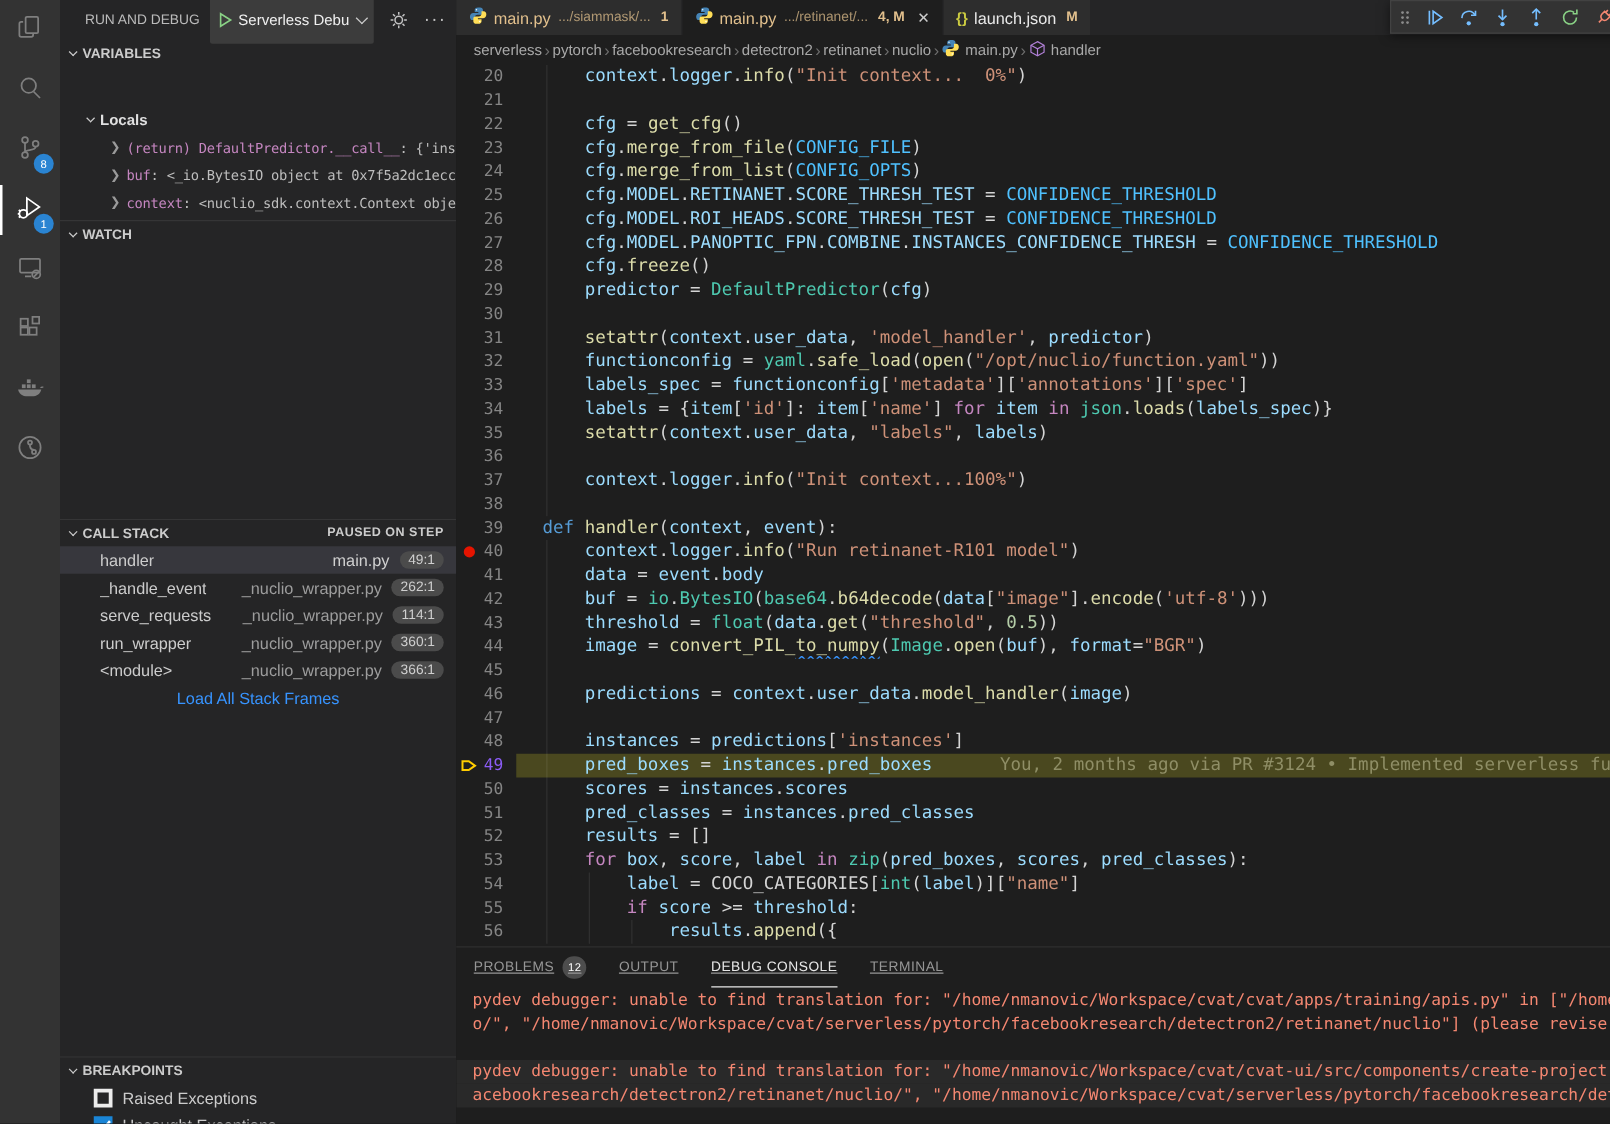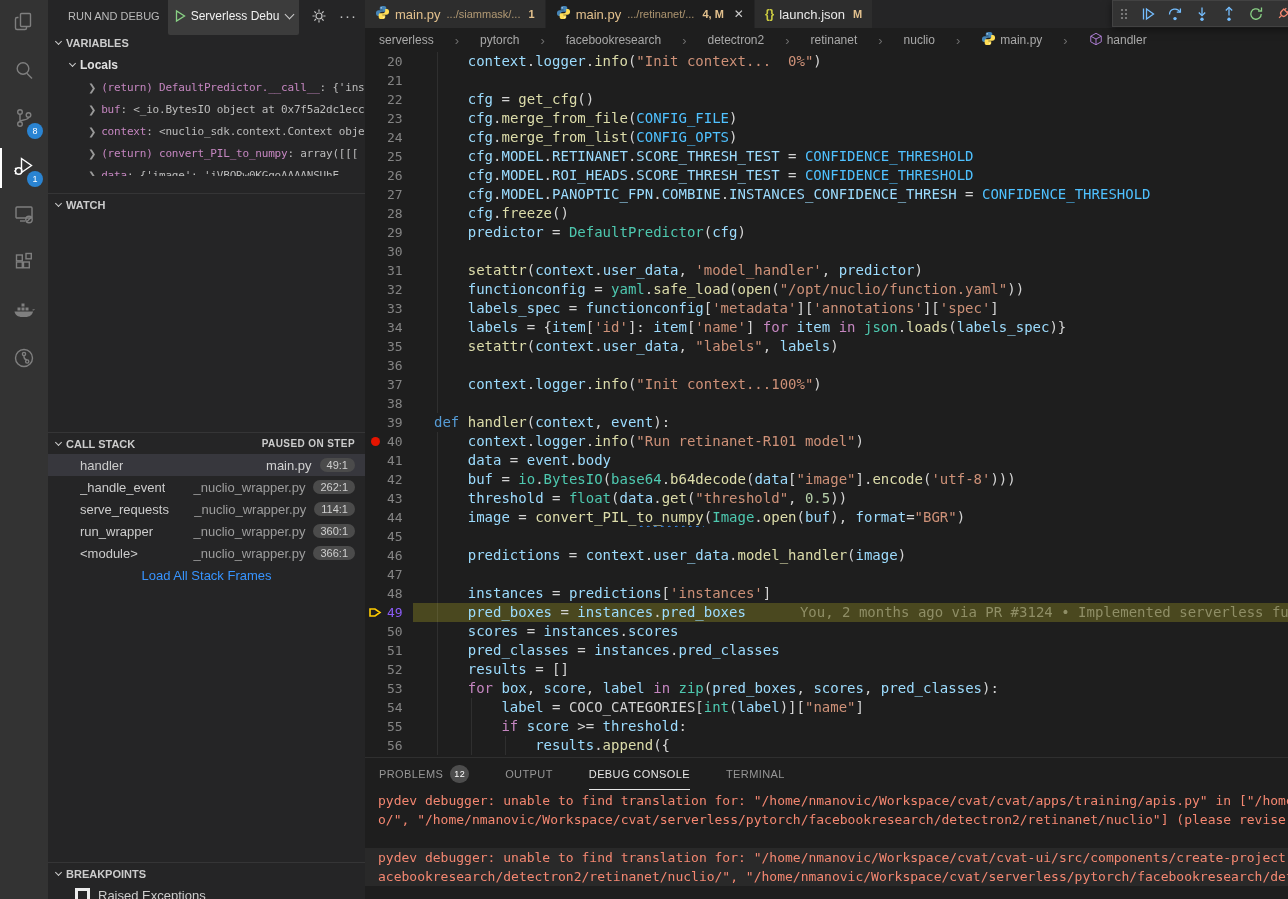--- a/index.html
+++ b/index.html
@@ -22,24 +22,24 @@
                  align-items:center;padding:0 6px;gap:5px;color:#f0f0f0;font-size:12px;cursor:pointer;}
   .launch-select .lbl{flex:1;overflow:hidden;white-space:nowrap;}
   .chev{width:7px;height:7px;border-right:1.2px solid #cccccc;border-bottom:1.2px solid #cccccc;
         transform:rotate(45deg);margin-top:-3px;flex:none;}
   .chev.small{width:5px;height:5px;}
   .hdr-ico{margin-left:12px;cursor:pointer;display:flex;align-items:center;}
   .dots{color:#c3c3c3;font-size:15px;letter-spacing:1px;line-height:10px;}
   .section{position:absolute;left:0;right:0;overflow:hidden;}
   .sec-header{height:22px;display:flex;align-items:center;gap:5px;padding-left:8px;font-size:11px;
               font-weight:bold;color:#cccccc;}
-  .sec-header.bordered{border-top:1px solid rgba(128,128,128,0.18);margin-top:17px;}
+  .sec-header.bordered{border-top:1px solid rgba(128,128,128,0.18);}
   .sec-status{margin-left:auto;margin-right:10px;font-size:10px;font-weight:bold;letter-spacing:.4px;color:#cccccc;}
   .scope-row{height:22px;display:flex;align-items:center;gap:5px;padding-left:22px;font-weight:bold;color:#e0e0e0;
-             font-size:12px;cursor:pointer;}
+             font-size:12px;cursor:pointer;margin-top:31px;}
   .var-row{height:22px;display:flex;align-items:center;padding-left:40px;white-space:nowrap;overflow:hidden;
            font-family:"DejaVu Sans Mono",monospace;font-size:11px;letter-spacing:-0.2px;cursor:pointer;}
   .var-row .vchev{color:#9a9a9a;margin-right:5px;font-family:"Liberation Sans",sans-serif;font-size:10px;}
   .var-name{color:#c586c0;}
   .var-value{color:#bdbdbd;}
   .frame-row{height:22px;display:flex;align-items:center;padding:0 10px 0 32px;color:#cccccc;cursor:pointer;}
   .frame-row.selected{background:#37373d;}
   .frame-name{white-space:nowrap;overflow:hidden;}
   .frame-file{margin-left:auto;color:#9d9d9d;padding-right:8px;white-space:nowrap;}
   .frame-row.selected .frame-file{color:#d0d0d0;}
@@ -60,42 +60,42 @@
   .tab-label.modified{color:#e2c08d;}
   .tab-desc{font-size:11px;color:#8f8f8f;margin-left:1px;}
   .tab-desc.modified{color:rgba(226,192,141,0.72);}
   .tab-deco{font-size:11px;color:#e2c08d;margin-left:3px;font-weight:bold;}
   .tab-close{color:#cccccc;font-size:12px;margin-left:5px;cursor:pointer;}
   .json-ico{color:#cbcb41;font-weight:bold;font-size:12px;}
   .debug-toolbar{position:absolute;left:747px;top:0;height:27px;width:200px;background:#333333;
                  border:1px solid #424242;box-shadow:0 2px 8px rgba(0,0,0,.5);display:flex;align-items:center;
                  padding:0 6px;gap:11px;z-index:5;}
   .dt-btn{display:flex;align-items:center;justify-content:center;cursor:pointer;}
-  .breadcrumbs{height:24px;display:flex;align-items:center;padding-left:14px;gap:21px;font-size:12px;
+  .breadcrumbs{height:24px;display:flex;align-items:center;padding-left:14px;gap:2px;font-size:12px;
                color:#a9a9a9;background:#1e1e1e;white-space:nowrap;}
   .crumb{display:flex;align-items:center;gap:4px;cursor:pointer;}
   .crumb-sep{color:#6e6e6e;font-size:13px;}
   .code{position:absolute;top:52px;left:0;right:0;height:705px;overflow:hidden;background:#1e1e1e;
         font-family:"DejaVu Sans Mono",monospace;font-size:14px;line-height:19px;}
   .code-row{height:19px;display:flex;white-space:pre;}
   .glyph{width:22px;flex:none;position:relative;}
   .bp-dot{position:absolute;left:6px;top:5px;width:9px;height:9px;border-radius:50%;background:#e51400;}
   .lineno{width:26px;flex:none;text-align:left;color:#858585;font-size:13px;line-height:19px;cursor:pointer;}
   .code-row.current .lineno{color:#8b5cf6;}
   .ltext{flex:1;min-width:0;padding-left:21px;overflow:hidden;}
   .code-row.current .ltext{background:#4a481f;}
   .blame{color:#8f8e66;padding-left:54px;}
   .guide{position:absolute;width:1px;background:rgba(255,255,255,0.08);}
   .tk-p{color:#d4d4d4}.tk-v{color:#9cdcfe}.tk-f{color:#dcdcaa}.tk-k{color:#569cd6}.tk-c{color:#c586c0}
   .tk-t{color:#4ec9b0}.tk-s{color:#ce9178}.tk-n{color:#b5cea8}.tk-C{color:#4fc1ff}
   .tk-q{color:#dcdcaa;text-decoration:underline wavy #3794ff 1px;text-underline-offset:3px;}
   
   .panel{position:absolute;left:0;right:0;top:757px;bottom:0;background:#1e1e1e;border-top:1px solid #2f2f2f;}
-  .panel-tabs{height:32px;display:flex;align-items:stretch;padding-left:14px;gap:36px;font-size:11px;
-              letter-spacing:.4px;color:#969696;}
+  .panel-tabs{height:32px;display:flex;align-items:stretch;padding-left:14px;gap:26px;font-size:11px;
+              letter-spacing:.4px;color:#969696;text-decoration:underline;}
   .ptab{display:flex;align-items:center;gap:7px;cursor:pointer;}
   .ptab.active{color:#e7e7e7;box-shadow:inset 0 -1px 0 #e7e7e7;}
   .pbadge{background:#4d4d4d;color:#ffffff;border-radius:9px;min-width:18px;height:18px;font-size:9px;
           display:flex;align-items:center;justify-content:center;padding:0 4px;}
   .console{position:absolute;top:32px;left:0;right:0;bottom:0;overflow:hidden;padding-top:1px;
            font-family:"DejaVu Sans Mono",monospace;font-size:13px;line-height:19px;color:#f48771;}
   .con-line{height:19px;white-space:pre;padding-left:13px;overflow:hidden;}
   .con-line.hl{background:rgba(255,255,255,0.05);}
 </style>
 </head>

